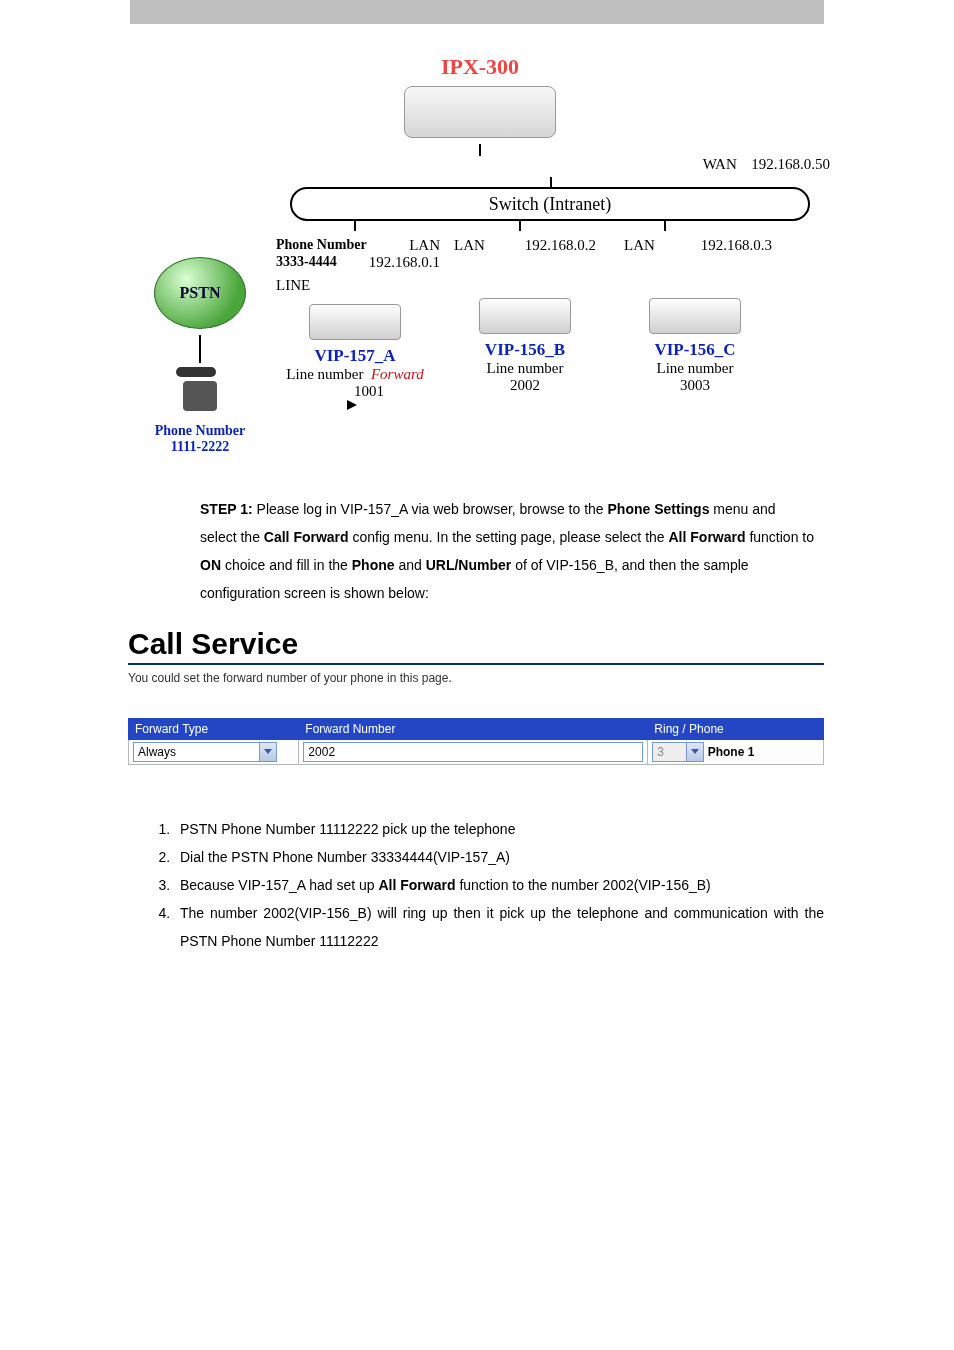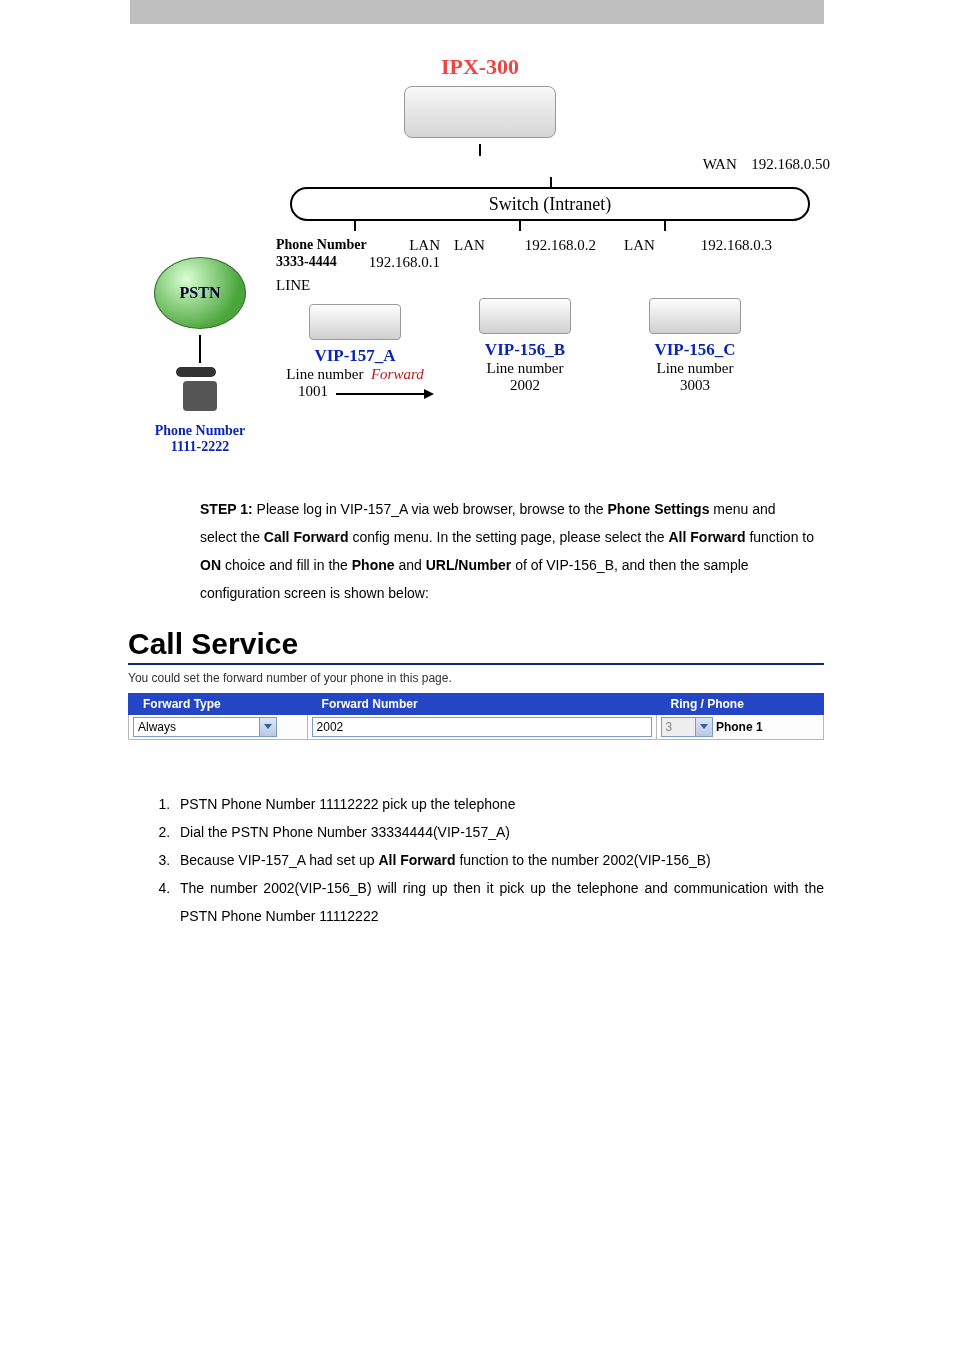--- a/index.html
+++ b/index.html
@@ -126,33 +126,33 @@
     font-weight: bold;
     font-size: 30px;
     margin: 20px 0 0 0;
     padding-bottom: 2px;
     border-bottom: 2px solid #0a2a7a;
     color:#000;
   }
   .cs-sub {
     font-size: 12px;
     color:#333;
-    margin: 6px 0 8px 0;
+    margin: 6px 0 33px 0;
   }
   .cs-table {
     border-collapse: collapse;
     width: 100%;
     font-size: 12px;
   }
   .cs-table th {
     background: #2446c4;
     color: #fff;
     text-align: left;
-    font-weight: bold;
-    padding: 3px 14px;
+    font-weight: normal;
+    padding: 3px 6px;
     border: 1px solid #2446c4;
     font-size: 12px;
   }
   .cs-table td {
     border: 1px solid #b8b8b8;
     padding: 2px 4px;
     background:#fdfdfd;
     vertical-align: middle;
   }
   .sel {
@@ -230,21 +230,21 @@
           <span class="ip-label" style="float:right">192.168.0.1</span>
           <div style="clear:both"></div>
           <div style="margin-top:6px"><span class="ip-label">LINE</span></div>
         </div>
         <div class="small-device"></div>
         <div class="vip-name">VIP-157_A</div>
         <div class="line-sub">
           <span>Line number</span>
           &nbsp;<span class="forward-lbl">Forward</span>
         </div>
-        <div style="display:flex;align-items:center;">
+        <div style="display:flex;align-items:center;flex-direction:column;">
           <span class="line-sub" style="flex:0 0 auto;padding-left:28px">1001</span>
           <div class="arrow-line" style="flex:1"></div>
         </div>
       </div>
 
       <div class="col col-dev">
         <div style="text-align:left;padding-left:14px">
           <span class="ip-label">LAN</span>
           <span class="ip-label" style="float:right;padding-right:14px">192.168.0.2</span>
           <div style="clear:both"></div>

